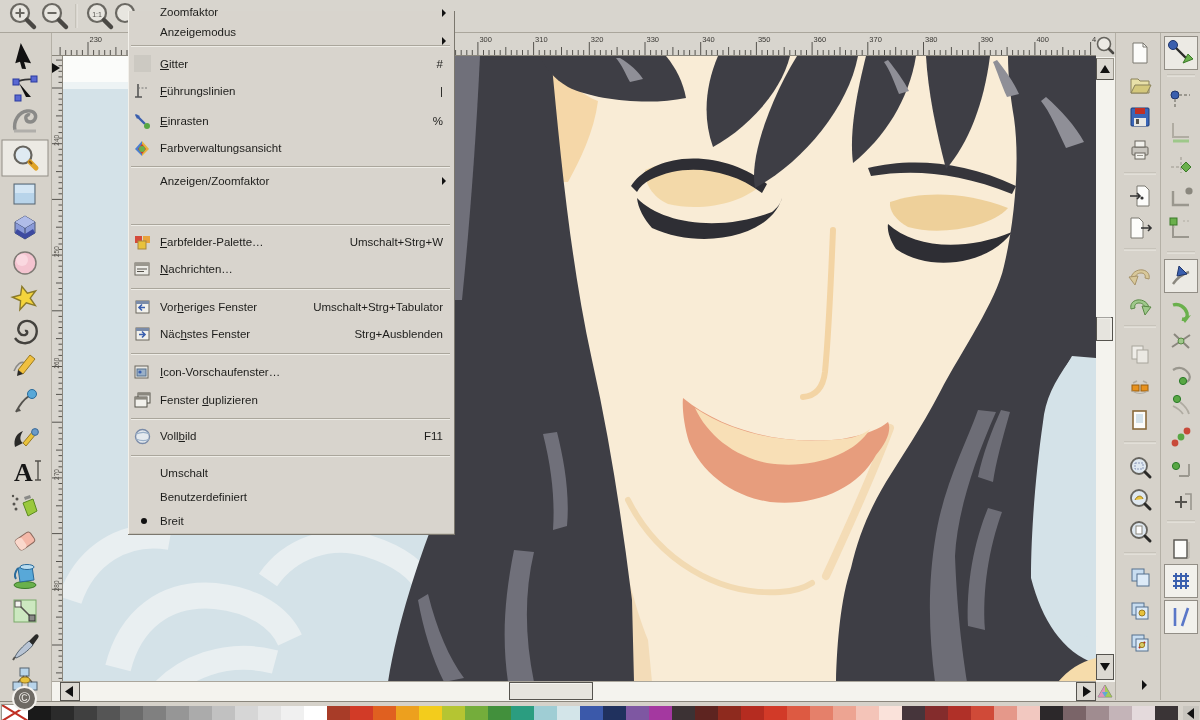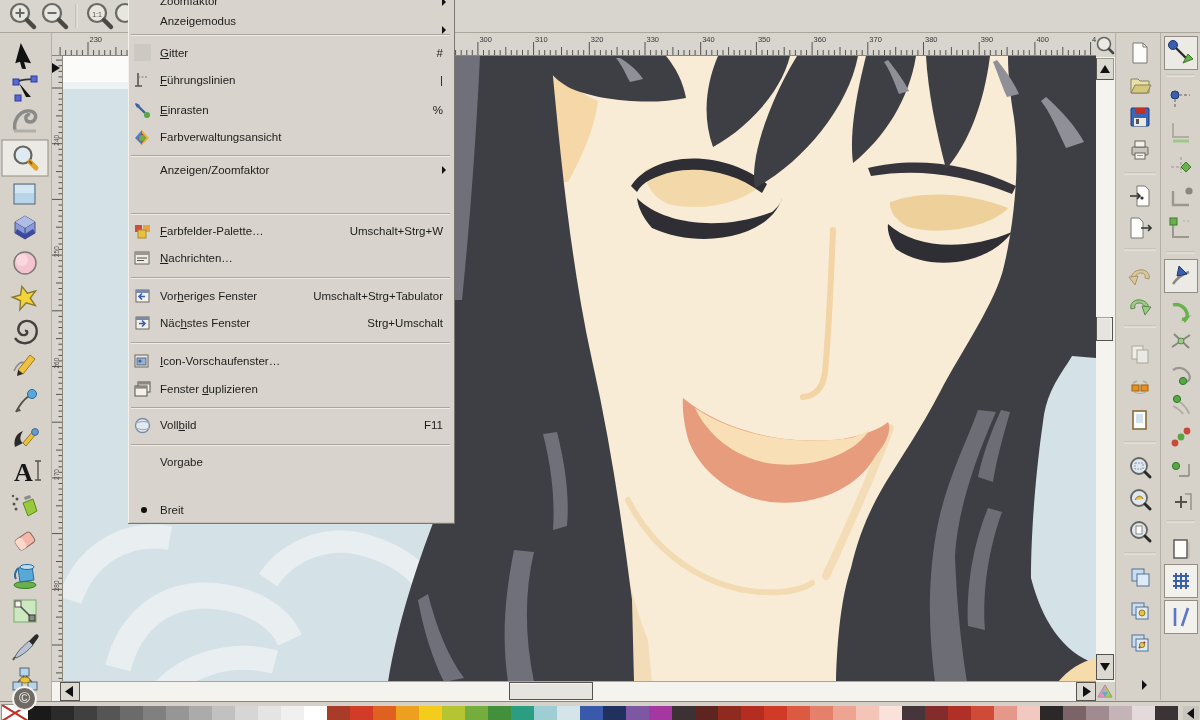--- a/index.html
+++ b/index.html
@@ -8,21 +8,21 @@
   #topbar{left:0;top:0;width:1200px;height:32px;background:#d8d5ce;border-bottom:1px solid #aaa69c;}
   #toolbox{left:0;top:33px;width:51px;height:670px;background:#d6d2ca;border-right:1px solid #b4b0a6;}
   #hruler{left:52px;top:33px;width:1044px;height:23px;background:#5eead4;}
   #vruler{left:52px;top:56px;width:11px;height:626px;background:#d8d5ce;}
   #canvas{left:63px;top:56px;width:1033px;height:626px;background:#d4e2e8;}
   #vscroll{left:1096px;top:33px;width:19px;height:649px;background:#f4f3ee;}
   #hscroll{left:52px;top:681px;width:1044px;height:20px;background:#f4f3ee;border-top:1px solid #aaa69c;box-sizing:border-box;}
   #cmdbar{left:1115px;top:33px;width:45px;height:667px;background:#d6d2ca;border-left:1px solid #b4b0a6;}
   #snapbar{left:1160px;top:33px;width:40px;height:667px;background:#d6d2ca;border-left:1px solid #b4b0a6;}
   #palette{left:0;top:701px;width:1200px;height:19px;background:#d6d2ca;border-top:1px solid #8a867c;}
-  #menu{left:128px;top:0;width:326px;height:523px;background:#d8d4cd;
+  #menu{left:128px;top:11px;width:326px;height:523px;background:#d8d4cd;
     border-right:1px solid #7b776e;border-bottom:1px solid #7b776e;
     box-shadow:inset 1px 0 0 #f2f0ea, inset 0 -1px 0 #c6c2b8;}
   .mi{position:absolute;left:0;width:100%;height:24px;}
   .mtext{position:absolute;left:32px;top:0;font-size:11.5px;color:#1d1d1b;white-space:nowrap;}
   .msc{position:absolute;right:11px;top:0;font-size:11.5px;color:#1d1d1b;white-space:nowrap;}
   .msep{position:absolute;left:3px;width:319px;height:1px;background:#aaa69c;border-bottom:1px solid #eeece6;}
   .marrow{position:absolute;right:8px;width:0;height:0;border-left:4px solid #111;
     border-top:4px solid transparent;border-bottom:4px solid transparent;}
   .micon{position:absolute;left:6px;width:17px;height:17px;}
   u{text-decoration:underline;text-underline-offset:1px;}
@@ -969,21 +969,21 @@
     <span class="mtext" style="line-height:24px">Vor<u>h</u>eriges Fenster</span>
       <span class="msc" style="line-height:24px">Umschalt+Strg+Tabulator</span>
     </div>
   <div class="mi" style="top:311px">
     <svg class="micon" style="top:4px" viewBox="0 0 17 17">
         <rect x="2" y="2" width="13" height="12" fill="#f2f1ec" stroke="#6a675e"></rect>
         <rect x="2" y="2" width="13" height="3" fill="#7a8ba8"></rect>
         <path d="M5,8.5 H11 M8,5.5 L11,8.5 L8,11.5" stroke="#3a5fae" stroke-width="1.6" fill="none"></path>
       </svg>
     <span class="mtext" style="line-height:24px">Näc<u>h</u>stes Fenster</span>
-      <span class="msc" style="line-height:24px">Strg+Umschalt</span>
+      <span class="msc" style="line-height:24px">Strg+Ausblenden</span>
     </div>
   <div class="msep" style="top:342px"></div>
   <div class="mi" style="top:349px">
     <svg class="micon" style="top:4px" viewBox="0 0 17 17">
         <rect x="1" y="2" width="13" height="12" fill="#e8e7e2" stroke="#6a675e"></rect>
         <rect x="3" y="5" width="9" height="7" fill="#9ab0c8" stroke="#55708e"></rect>
         <circle cx="6" cy="8" r="1.6" fill="#3a5fae"></circle>
       </svg>
     <span class="mtext" style="line-height:24px"><u>I</u>con-Vorschaufenster…</span>
     </div>
@@ -1000,19 +1000,22 @@
   <div class="mi" style="top:413px">
     <svg class="micon" style="top:4px" viewBox="0 0 17 17">
         <circle cx="8.5" cy="8.5" r="7" fill="#e4e9ee" stroke="#7a8ba8" stroke-width="1.4"></circle>
         <path d="M2,6 C7,4 12,4 15,6 M2,11 C7,13 12,13 15,11" stroke="#9ab0c8" stroke-width="1.2" fill="none"></path>
       </svg>
     <span class="mtext" style="line-height:24px">Voll<u>b</u>ild</span>
       <span class="msc" style="line-height:24px">F11</span>
     </div>
   <div class="msep" style="top:444px"></div>
   <div class="mi" style="top:450px">
-      <span class="mtext" style="line-height:24px">Vorgabe</span>
+      <span class="mtext" style="line-height:24px">Umschalt</span>
+    </div>
+  <div class="mi" style="top:474px">
+      <span class="mtext" style="line-height:24px">Benutzerdefiniert</span>
     </div>
   <div class="mi" style="top:498px">
       <span style="position:absolute;left:13px;top:9px;width:6px;height:6px;border-radius:50%;background:#111"></span>
       <span class="mtext" style="line-height:24px">Breit</span>
     </div>
 </div>
 
 </body></html>

